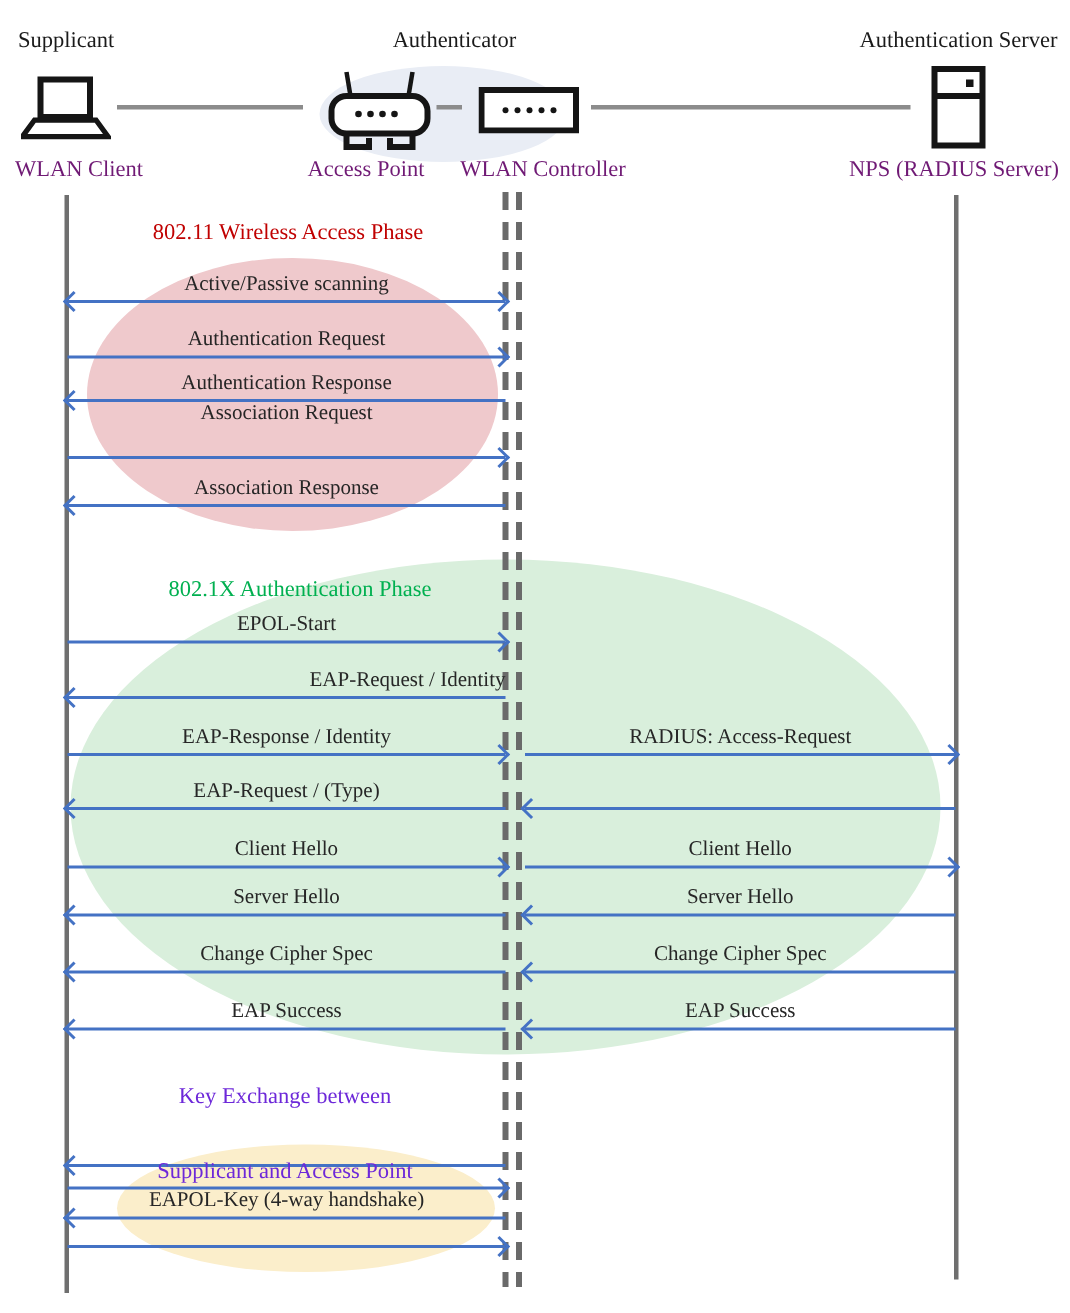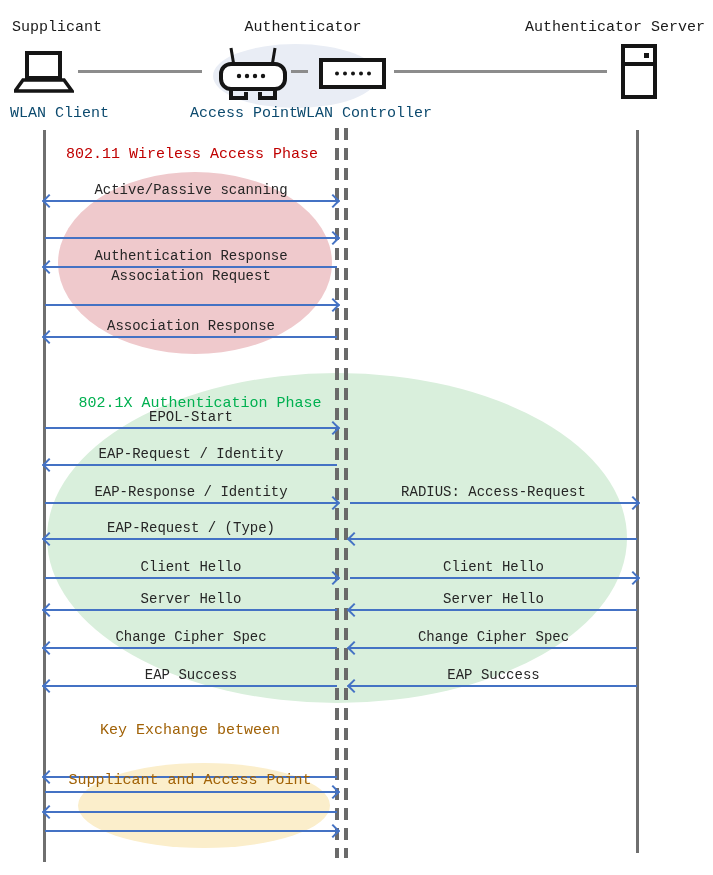--- a/index.html
+++ b/index.html
@@ -1,47 +1,47 @@
 <!DOCTYPE html>
 <html><head>
 <meta charset="utf-8">
 <style>
   html,body{margin:0;padding:0;background:#fff;}
   .canvas{position:relative;width:713px;height:875px;background:#fff;overflow:hidden;
-          font-family:Liberation Mono, monospace;color:#262626;}
+          font-family:Liberation Serif, serif;color:#262626;}
   .role{position:absolute;font-size:15px;color:#1a1a1a;z-index:5;white-space:nowrap;}
-  .devlbl{position:absolute;font-size:15px;color:#0c4a6e;z-index:5;white-space:nowrap;}
+  .devlbl{position:absolute;font-size:15px;color:#701a75;z-index:5;white-space:nowrap;}
   .center{text-align:center;}
   .right{text-align:right;}
   .ellipse{position:absolute;border-radius:50%;z-index:0;}
   .lifeline{position:absolute;width:3px;background:#6f6f6f;z-index:1;}
   .vdash{position:absolute;width:4px;z-index:1;
          background:repeating-linear-gradient(180deg,#6a6a6a 0 12px,transparent 12px 20px);}
   .conn{position:absolute;height:3px;background:#8c8c8c;z-index:1;}
   .icon{position:absolute;z-index:2;}
   .arrow{position:absolute;height:0;border-top:2px solid #4472C4;z-index:3;}
   .arrow.hr::after{content:"";position:absolute;width:8px;height:8px;right:-1px;top:-6px;
     border-top:2px solid #4472C4;border-right:2px solid #4472C4;transform:rotate(45deg);}
   .arrow.hl::before{content:"";position:absolute;width:8px;height:8px;left:-1px;top:-6px;
     border-top:2px solid #4472C4;border-left:2px solid #4472C4;transform:rotate(-45deg);}
   .lbl{position:absolute;font-size:14px;line-height:16px;color:#262626;text-align:center;
        white-space:nowrap;z-index:4;}
   .phase{position:absolute;font-size:15px;line-height:18px;text-align:center;white-space:nowrap;z-index:4;}
   .ph1{color:#C00000;}
   .ph2{color:#00B050;}
-  .ph3{color:#a16207;}
+  .ph3{color:#6d28d9;}
 </style>
 </head>
 <body>
 
 <div class="canvas">
 
   <div class="role" style="left:12px;top:19px;">Supplicant</div>
   <div class="role center" style="left:203px;top:19px;width:200px;">Authenticator</div>
-  <div class="role right" style="left:473px;top:19px;width:232px;">Authenticator Server</div>
+  <div class="role right" style="left:473px;top:19px;width:232px;">Authentication Server</div>
 
   <div class="ellipse" style="left:213px;top:44px;width:165px;height:64px;background:#E9EDF5;"></div>
 
   <div class="conn" style="left:78px;top:70px;width:124px;"></div>
   <div class="conn" style="left:291px;top:70px;width:17px;"></div>
   <div class="conn" style="left:394px;top:70px;width:213px;"></div>
 
   <svg class="icon" style="left:14px;top:50px;" width="60" height="46" viewBox="0 0 60 46">
     <rect x="13" y="3" width="33" height="25" fill="#fff" stroke="#151515" stroke-width="4"></rect>
     <path d="M9 30 L50 30 L58 41 L1 41 Z" fill="#fff" stroke="#151515" stroke-width="3.5"></path>
@@ -70,53 +70,55 @@
 
   <svg class="icon" style="left:620px;top:43px;" width="38" height="57" viewBox="0 0 38 57">
     <rect x="3" y="3" width="32" height="51" fill="#fff" stroke="#151515" stroke-width="4"></rect>
     <line x1="3" y1="21" x2="35" y2="21" stroke="#151515" stroke-width="4"></line>
     <rect x="24" y="10" width="5" height="5" fill="#151515"></rect>
   </svg>
 
   <div class="devlbl" style="left:10px;top:105px;">WLAN Client</div>
   <div class="devlbl center" style="left:184px;top:105px;width:120px;">Access Point</div>
   <div class="devlbl center" style="left:297px;top:105px;width:130px;">WLAN Controller</div>
+  <div class="devlbl right" style="left:486px;top:105px;width:220px;">NPS (RADIUS Server)</div>
 
   <div class="ellipse" style="left:58px;top:172px;width:274px;height:182px;background:#EFC9CC;"></div>
   <div class="ellipse" style="left:47px;top:373px;width:580px;height:330px;background:#D9EFDC;"></div>
   <div class="ellipse" style="left:78px;top:763px;width:252px;height:85px;background:#FBEECB;"></div>
 
   <div class="lifeline" style="left:43px;top:130px;height:732px;"></div>
   <div class="vdash" style="left:335px;top:128px;height:730px;"></div>
   <div class="vdash" style="left:344px;top:128px;height:730px;"></div>
   <div class="lifeline" style="left:636px;top:130px;height:723px;"></div>
 
   <div class="phase ph1" style="left:42px;top:146px;width:300px;">802.11 Wireless Access Phase</div>
-  <div class="phase ph2" style="left:50px;top:395px;width:300px;">802.1X Authentication Phase</div>
+  <div class="phase ph2" style="left:50px;top:384px;width:300px;">802.1X Authentication Phase</div>
   <div class="phase ph3" style="left:40px;top:722px;width:300px;">Key Exchange between</div>
   <div class="phase ph3" style="left:40px;top:740px;width:300px;margin-top:32px;">Supplicant and Access Point</div>
 
   <div class="lbl" style="left:45px;top:182px;width:292px;">Active/Passive scanning</div>
   <div class="arrow hl hr" style="left:45px;top:200px;width:292px;"></div>
 
+  <div class="lbl" style="left:45px;top:219px;width:292px;">Authentication Request</div>
   <div class="arrow hr" style="left:45px;top:237px;width:292px;"></div>
 
   <div class="lbl" style="left:45px;top:248px;width:292px;">Authentication Response</div>
   <div class="arrow hl" style="left:45px;top:266px;width:292px;"></div>
 
   <div class="lbl" style="left:45px;top:268px;width:292px;">Association Request</div>
   <div class="arrow hr" style="left:45px;top:304px;width:292px;"></div>
 
   <div class="lbl" style="left:45px;top:318px;width:292px;">Association Response</div>
   <div class="arrow hl" style="left:45px;top:336px;width:292px;"></div>
 
   <div class="lbl" style="left:45px;top:409px;width:292px;">EPOL-Start</div>
   <div class="arrow hr" style="left:45px;top:427px;width:292px;"></div>
 
-  <div class="lbl" style="left:45px;top:446px;width:292px;">EAP-Request / Identity</div>
+  <div class="lbl" style="left:45px;top:446px;width:292px;text-align:right;">EAP-Request / Identity</div>
   <div class="arrow hl" style="left:45px;top:464px;width:292px;"></div>
 
   <div class="lbl" style="left:45px;top:484px;width:292px;">EAP-Response / Identity</div>
   <div class="arrow hr" style="left:45px;top:502px;width:292px;"></div>
 
   <div class="lbl" style="left:45px;top:520px;width:292px;">EAP-Request / (Type)</div>
   <div class="arrow hl" style="left:45px;top:538px;width:292px;"></div>
 
   <div class="lbl" style="left:45px;top:559px;width:292px;">Client Hello</div>
   <div class="arrow hr" style="left:45px;top:577px;width:292px;"></div>
@@ -125,20 +127,21 @@
   <div class="arrow hl" style="left:45px;top:609px;width:292px;"></div>
 
   <div class="lbl" style="left:45px;top:629px;width:292px;">Change Cipher Spec</div>
   <div class="arrow hl" style="left:45px;top:647px;width:292px;"></div>
 
   <div class="lbl" style="left:45px;top:667px;width:292px;">EAP Success</div>
   <div class="arrow hl" style="left:45px;top:685px;width:292px;"></div>
 
   <div class="arrow hl" style="left:45px;top:776px;width:292px;"></div>
   <div class="arrow hr" style="left:45px;top:791px;width:292px;"></div>
+  <div class="lbl" style="left:45px;top:793px;width:292px;">EAPOL-Key (4-way handshake)</div>
   <div class="arrow hl" style="left:45px;top:811px;width:292px;"></div>
   <div class="arrow hr" style="left:45px;top:830px;width:292px;"></div>
 
   <div class="lbl" style="left:350px;top:484px;width:287px;">RADIUS: Access-Request</div>
   <div class="arrow hr" style="left:350px;top:502px;width:287px;"></div>
 
   <div class="arrow hl" style="left:350px;top:538px;width:287px;"></div>
 
   <div class="lbl" style="left:350px;top:559px;width:287px;">Client Hello</div>
   <div class="arrow hr" style="left:350px;top:577px;width:287px;"></div>

